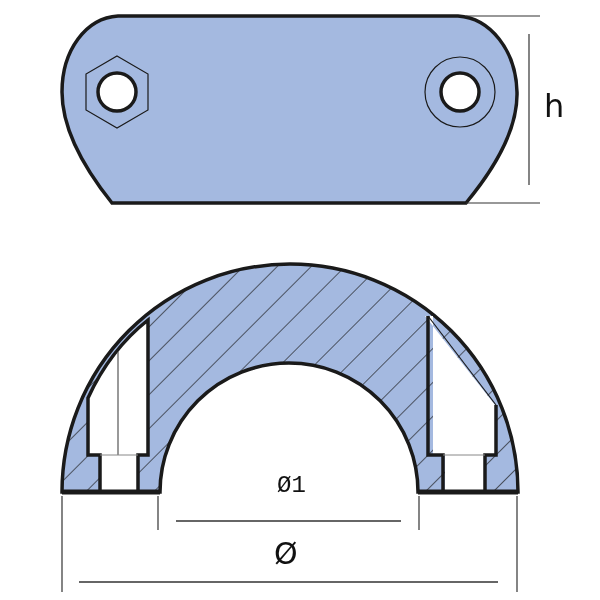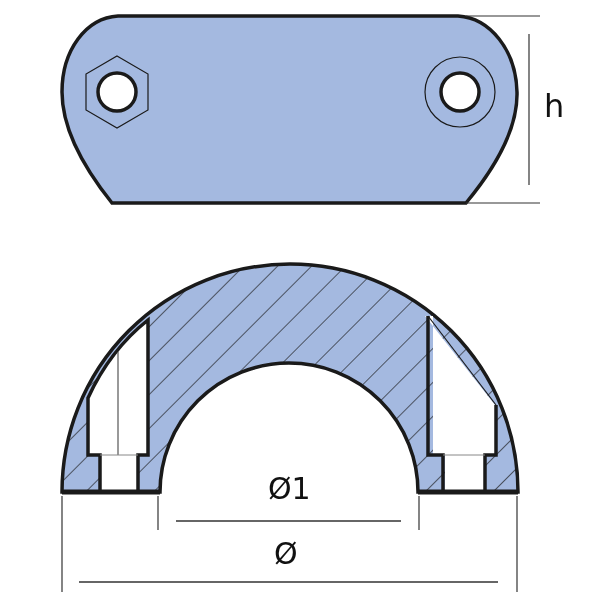--- a/index.html
+++ b/index.html
@@ -6,21 +6,21 @@
     body { width: 600px; height: 600px; overflow: hidden; position: relative; }
     .canvas { position: absolute; left: 0; top: 0; width: 600px; height: 600px; }
     .label {
       position: absolute;
       font-family: "DejaVu Sans", sans-serif;
       color: #111111;
       line-height: 1;
       white-space: nowrap;
     }
     .label-h { left: 544px; top: 90px; font-size: 32px; }
-    .label-d1 { left: 268px; top: 474px; font-size: 30px; }
+    .label-d1 { left: 277px; top: 474px; font-size: 24px; font-family: Liberation Mono, monospace; }
     .label-d { left: 274px; top: 539px; font-size: 30px; }
   </style>
 </head>
 <body>
 
 <div class="canvas">
   <svg width="600" height="600" viewBox="0 0 600 600" xmlns="http://www.w3.org/2000/svg">
     <defs>
       <pattern id="hatch" patternUnits="userSpaceOnUse" width="24" height="24" patternTransform="rotate(45)">
         <rect width="24" height="24" fill="#a4b9e0"></rect>

